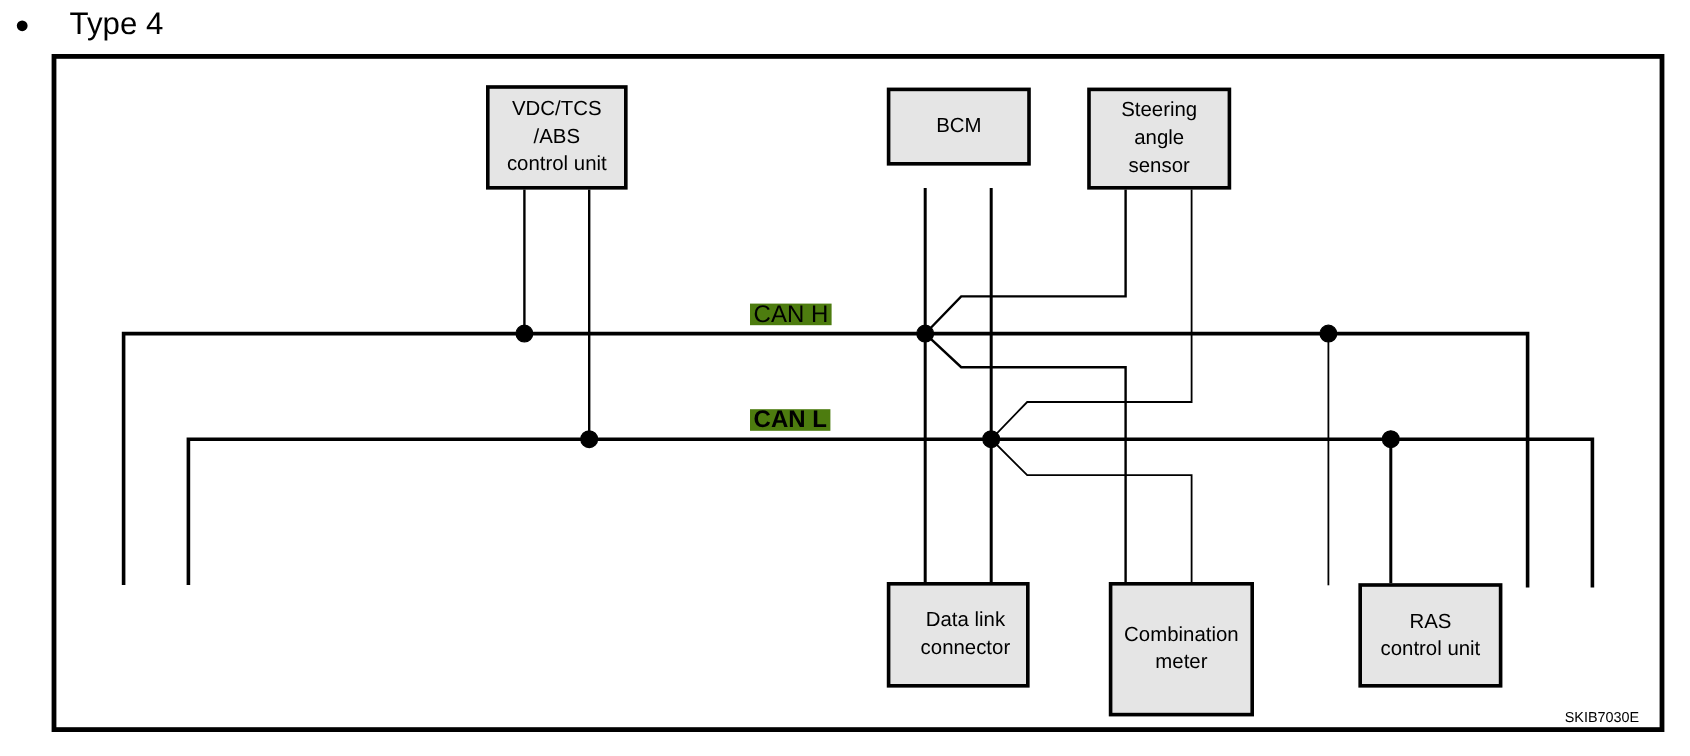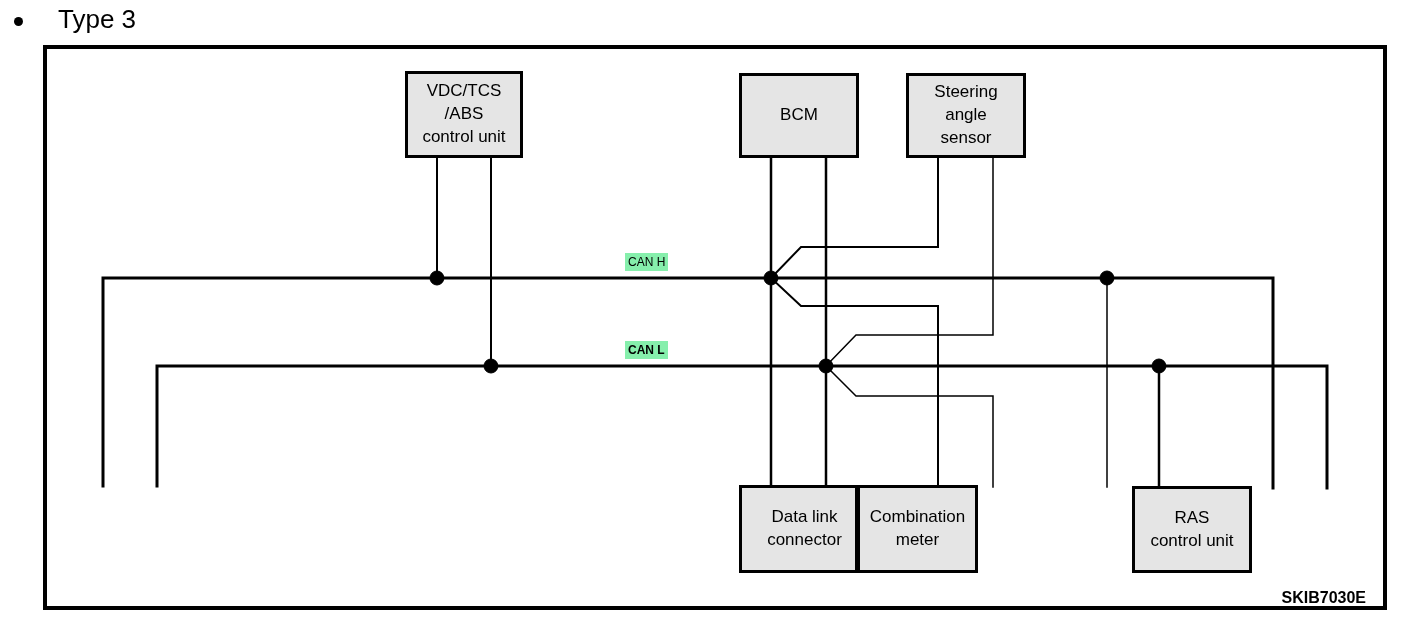--- a/index.html
+++ b/index.html
@@ -18,42 +18,42 @@
     position:absolute; left:43px; top:45px; width:1344px; height:565px;
     border:4px solid #000; box-sizing:border-box; background:#fff;
   }
   .wires { position:absolute; left:0; top:0; }
   .node {
     position:absolute; box-sizing:border-box; border:3px solid #000; background:#e5e5e5;
     display:flex; align-items:center; justify-content:center; text-align:center;
     font-size:17px; line-height:1.35; white-space:pre-line;
   }
   .n-vdc  { left:405px;  top:71px;  width:118px; height:87px; }
-  .n-bcm  { left:739px;  top:73px;  width:120px; height:85px; }
+  .n-bcm  { left:739px;  top:73px;  width:120px; height:65px; }
   .n-sas  { left:906px;  top:73px;  width:120px; height:85px; }
   .n-ecm  { left:69px;   top:486px; width:120px; height:87px; }
   .n-dlc  { left:739px;  top:485px; width:119px; height:88px;padding-left:12px; }
-  .n-cmb  { left:857px;  top:485px; width:121px; height:88px; }
+  .n-cmb  { left:924px;  top:485px; width:121px; height:112px; }
   .n-ras  { left:1132px; top:486px; width:120px; height:87px; }
   .n-ipdm { left:1241px; top:486px; width:119px; height:87px; }
-  .bus-label { position:absolute; font-size:12px; line-height:18px; background:#86efac; padding:0 3px;text-align:right; }
+  .bus-label { position:absolute; font-size:20px; line-height:18px; background:#4d7c0f; padding:0 3px;text-align:right; }
   .l-canh { left:625px; top:253px; }
   .l-canl { left:625px; top:341px;font-weight:bold; }
   .figure-code {
     position:absolute; left:1240px; top:591px; width:126px;
-    text-align:right; font-size:16px; line-height:14px;font-weight:bold;
+    text-align:right; font-size:12px; line-height:14px;
   }
 </style>
 </head>
 <body>
 
 <div class="stage">
 
   <span class="title-bullet"></span>
-  <span class="title-text">Type 3</span>
+  <span class="title-text">Type 4</span>
 
   <div class="frame"></div>
 
   <svg class="wires" width="1408" height="630" viewBox="0 0 1408 630" fill="none" stroke="#000000" stroke-linecap="square" stroke-linejoin="miter">
 
     <polyline points="103,486 103,278 1273,278 1273,488" stroke-width="3"></polyline>
 
     <polyline points="157,486 157,366 1327,366 1327,488" stroke-width="3"></polyline>
 
     <line x1="437" y1="158" x2="437" y2="278" stroke-width="2"></line>

